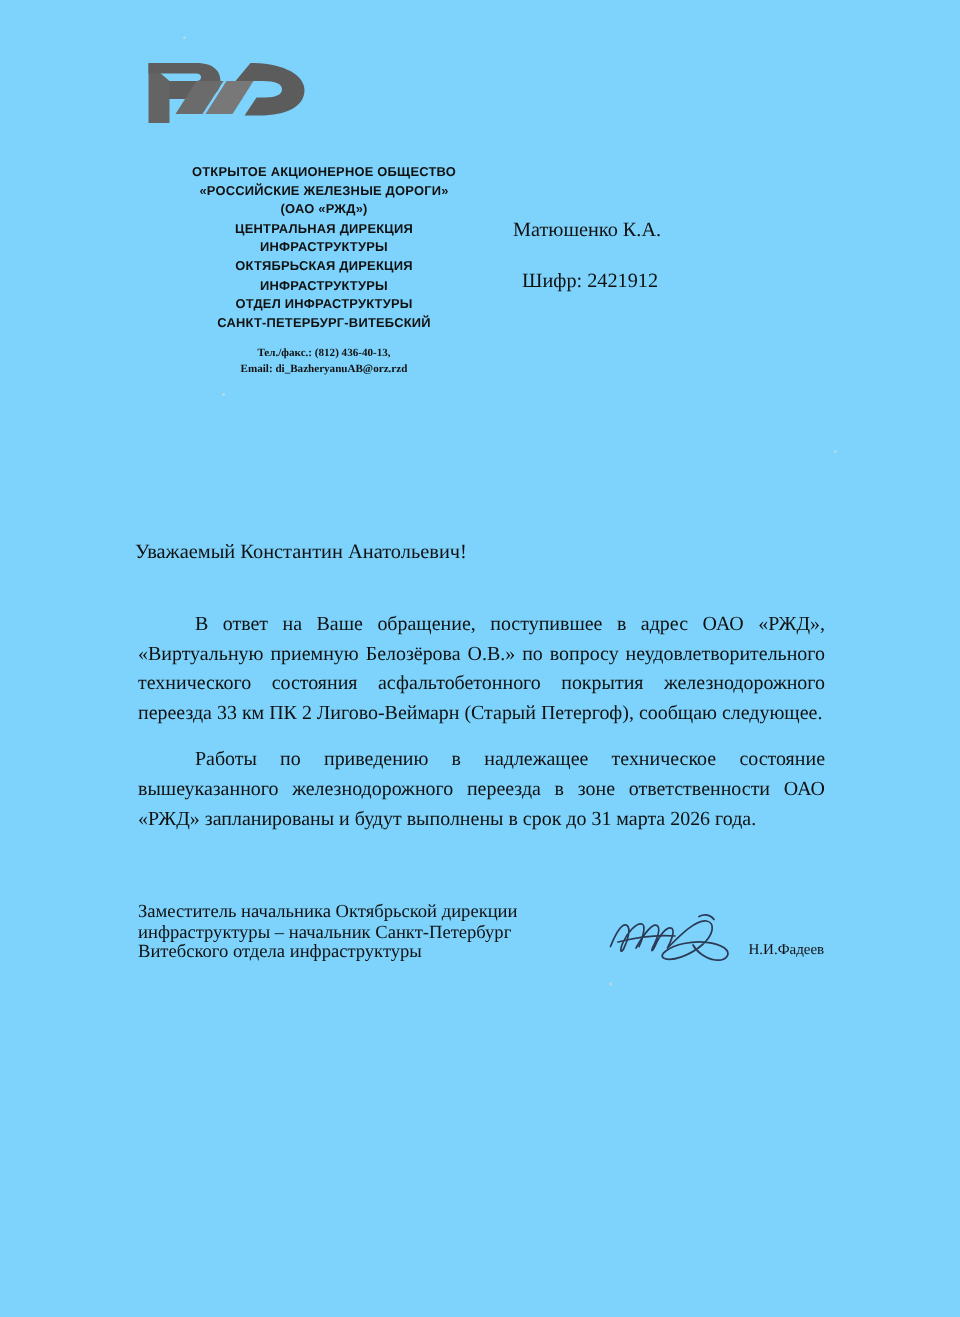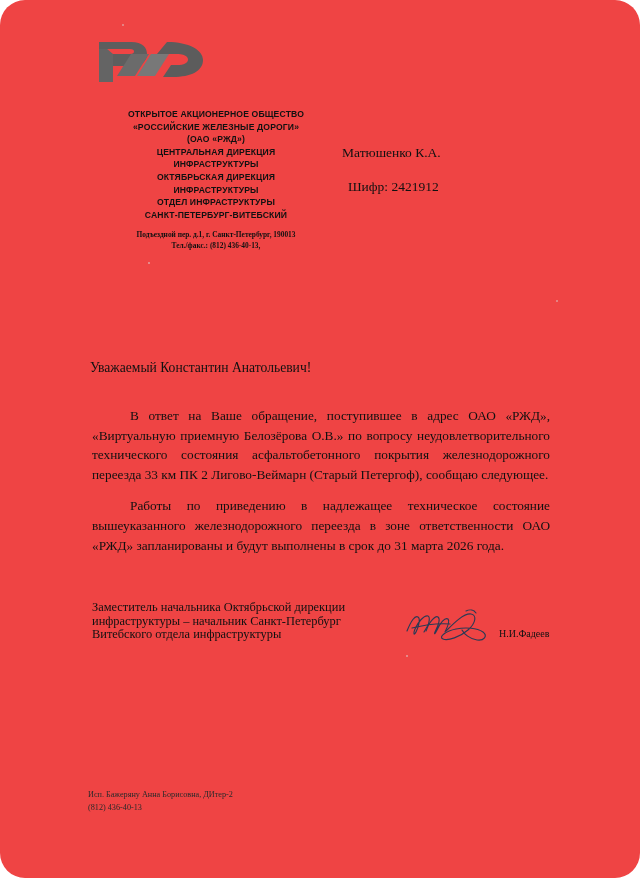--- a/index.html
+++ b/index.html
@@ -13,22 +13,21 @@
     height: 878px;
     position: relative;
     font-family: "Liberation Serif", "DejaVu Serif", serif;
     color: #1a1a1a;
     overflow: hidden;
   }
 
   .page {
     position: absolute;
     inset: 0;
-    background: #ef4444;
-    border-radius: 25px;
+    background: #7dd3fc;
   }
 
   
   .logo-wrap {
     position: absolute;
     left: 97px;
     top: 36px;
     width: 112px;
     height: 52px;
   }
@@ -201,22 +200,22 @@
     <div class="lh-line">«РОССИЙСКИЕ ЖЕЛЕЗНЫЕ ДОРОГИ»</div>
     <div class="lh-line">(ОАО «РЖД»)</div>
     <div class="lh-line">ЦЕНТРАЛЬНАЯ ДИРЕКЦИЯ</div>
     <div class="lh-line">ИНФРАСТРУКТУРЫ</div>
     <div class="lh-line">ОКТЯБРЬСКАЯ ДИРЕКЦИЯ</div>
     <div class="lh-line">ИНФРАСТРУКТУРЫ</div>
     <div class="lh-line">ОТДЕЛ ИНФРАСТРУКТУРЫ</div>
     <div class="lh-line">САНКТ-ПЕТЕРБУРГ-ВИТЕБСКИЙ</div>
 
     <div class="lh-contacts">
-      <div class="lh-contact-line">Подъездной пер. д.1, г. Санкт-Петербург, 190013</div>
       <div class="lh-contact-line">Тел./факс.: (812) 436-40-13,</div>
+      <div class="lh-contact-line">Email: di_BazheryanuAB@orz.rzd</div>
     </div>
   </div>
 
   <div class="recipient">
     <div class="recipient-name">Матюшенко К.А.</div>
     <div class="recipient-code">Шифр: 2421912</div>
   </div>
 
 
   <div class="salutation">Уважаемый Константин Анатольевич!</div>
@@ -239,23 +238,19 @@
         <path d="M20,31 C25,22 31,14 34,16 C37,18 33,27 31,31 C30,34 31,33 33,29 C36,22 41,16 44,18 C46,20 43,27 41,31"></path>
         <path d="M8,27 C20,24 34,22 46,23"></path>
         <path d="M42,30 C50,22 60,12 67,13 C73,14 72,22 64,29 C56,36 44,40 39,38 C34,36 42,30 52,28 C62,26 73,27 79,31 C84,35 80,40 73,39 C66,38 60,33 58,29"></path>
         <path d="M62,10 C66,8 70,9 72,12"></path>
       </g>
     </svg>
   </div>
 
   <div class="signer-name">Н.И.Фадеев</div>
 
-  <div class="footer-exec">
-    <div class="footer-line">Исп. Бажеряну Анна Борисовна, ДИтер-2</div>
-    <div class="footer-line">(812) 436-40-13</div>
-  </div>
 
   <span class="speck" style="left:122px; top:24px; width:2px; height:2px;"></span>
   <span class="speck" style="left:556px; top:300px; width:2px; height:2px;"></span>
   <span class="speck" style="left:148px; top:262px; width:1.5px; height:1.5px;"></span>
   <span class="speck" style="left:406px; top:655px; width:1.5px; height:1.5px;"></span>
 
 </div>
 
 </body></html>

